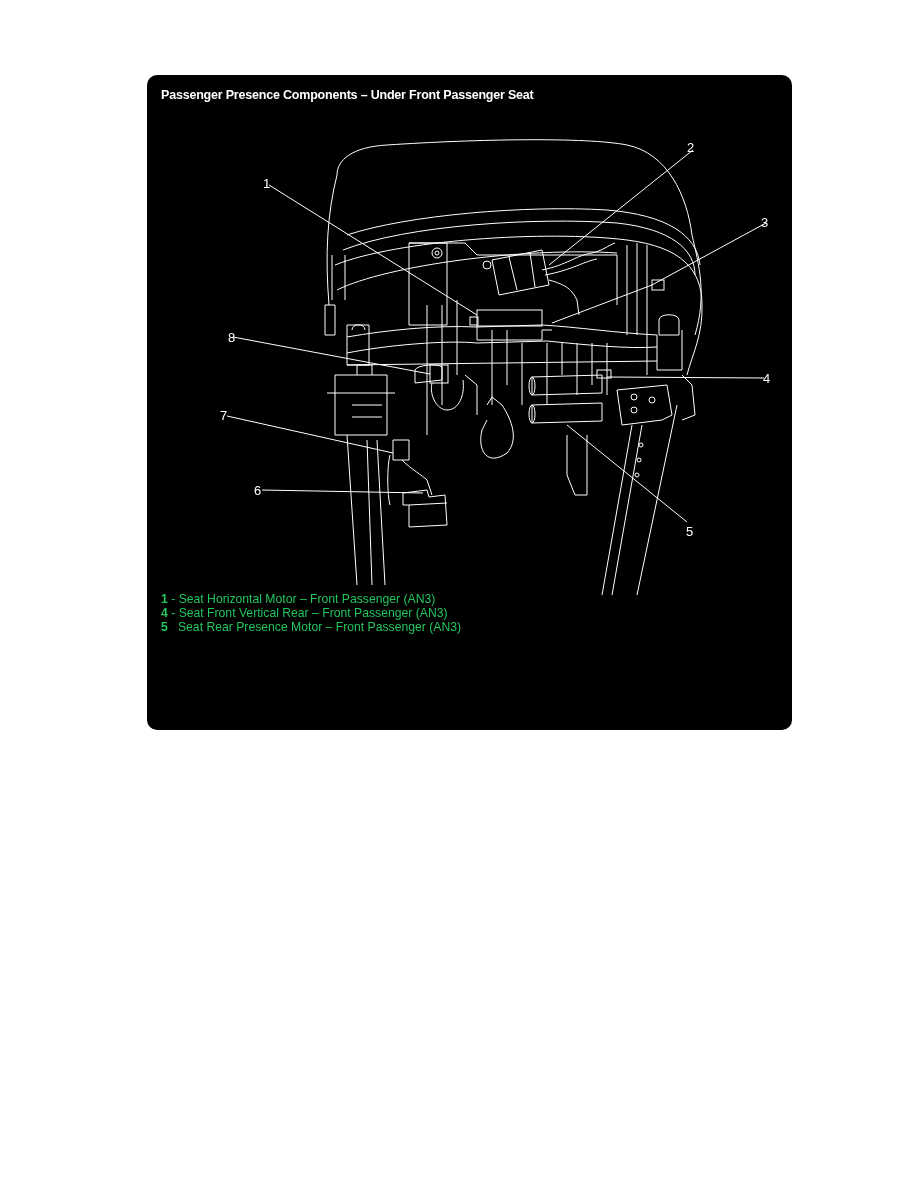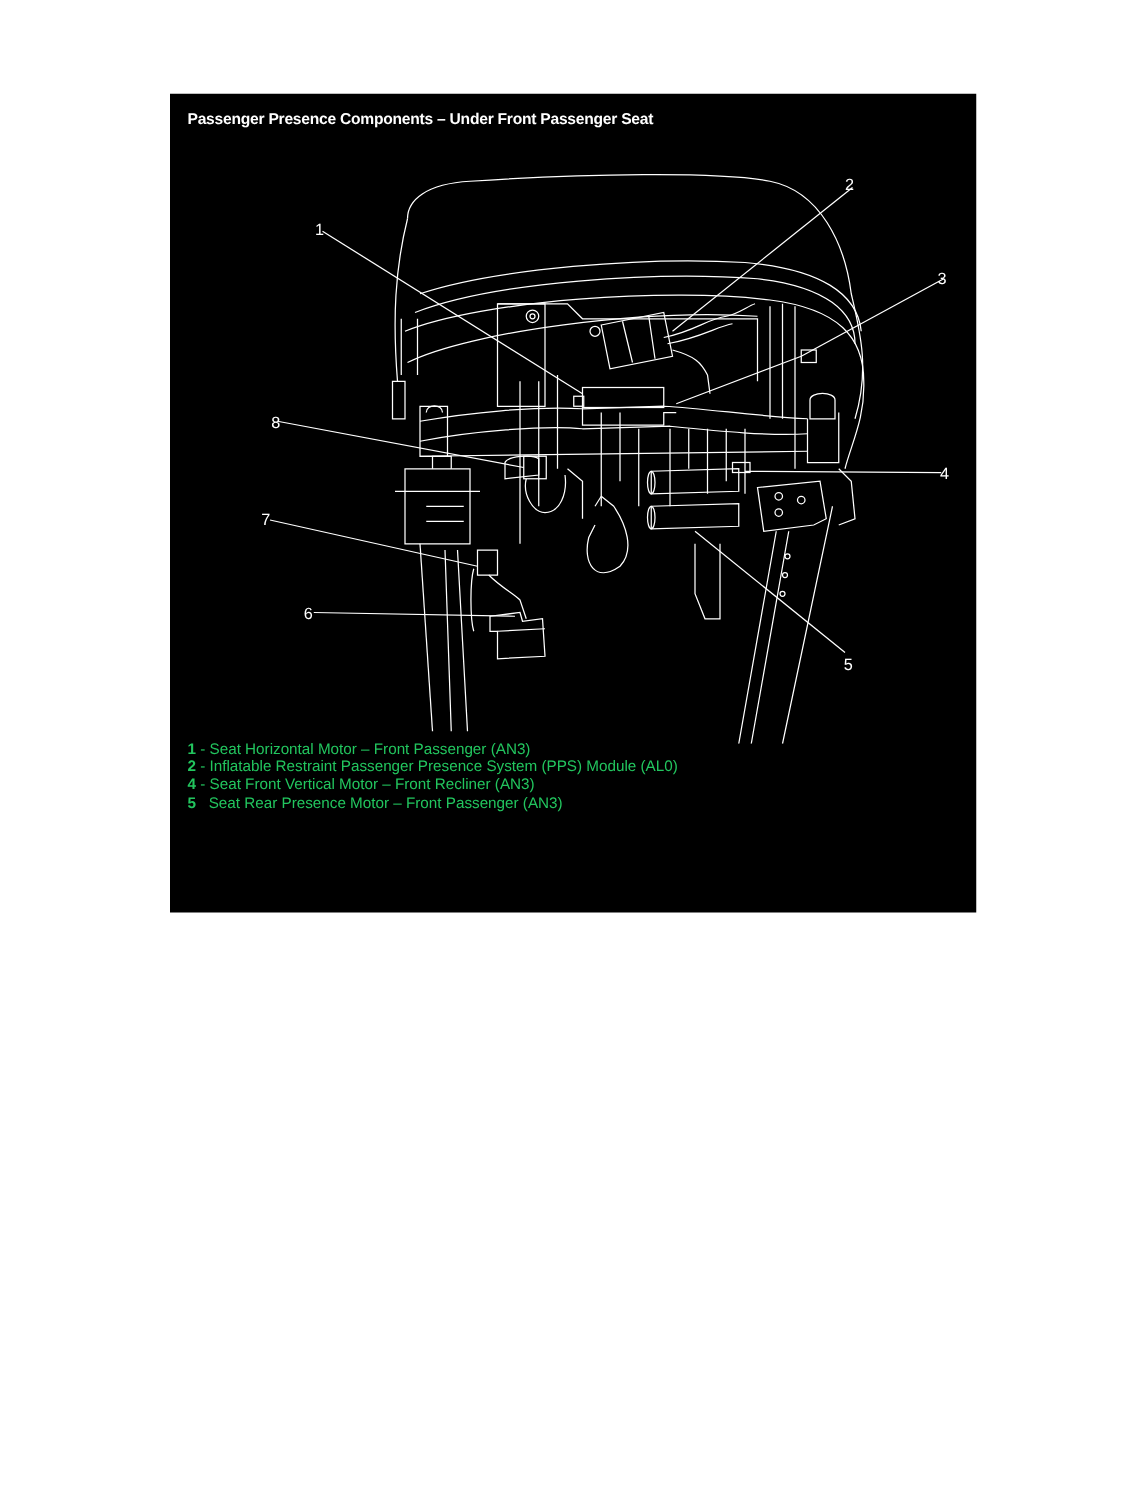--- a/index.html
+++ b/index.html
@@ -1,17 +1,17 @@
 <!DOCTYPE html>
 <html><head>
 <meta charset="utf-8">
 <style>
   html, body { margin:0; padding:0; background:#ffffff; }
   body { width:918px; height:1188px; position:relative; overflow:hidden; font-family:"Liberation Sans", sans-serif; }
-  #panel { position:absolute; left:136px; top:75px; width:645px; height:655px; background:#000000; }
+  #panel { position:absolute; left:147px; top:75px; width:645px; height:655px; background:#000000;border-radius:10px; }
   #title { position:absolute; left:14px; top:13px; color:#ffffff; font-weight:bold; font-size:12.5px; letter-spacing:-0.2px; white-space:nowrap; }
   #drawing { position:absolute; left:0; top:0; }
   #legend { position:absolute; left:14px; top:517px; color:#22c55e; font-size:12.2px; line-height:14.2px; }
   .legend-item { white-space:nowrap; }
   .legend-num { font-weight:bold; }
   .callout { position:absolute; color:#ffffff; font-size:13px; line-height:13px; }
 </style>
 </head>
 <body>
 
@@ -114,17 +114,16 @@
   <div class="callout" style="left:540px;top:66px;">2</div>
   <div class="callout" style="left:614px;top:141px;">3</div>
   <div class="callout" style="left:616px;top:297px;">4</div>
   <div class="callout" style="left:539px;top:450px;">5</div>
   <div class="callout" style="left:107px;top:409px;">6</div>
   <div class="callout" style="left:73px;top:334px;">7</div>
   <div class="callout" style="left:81px;top:256px;">8</div>
 
   <div id="legend">
     <div class="legend-item"><span class="legend-num">1</span><span style="white-space:pre"> - </span><span>Seat Horizontal Motor – Front Passenger (AN3)</span></div>
-    <div class="legend-item"><span class="legend-num">2</span><span style="white-space:pre"> - </span><span>Inflatable Restraint Passenger Presence System (PPS) Module (AL0)</span></div>
-    <div class="legend-item"><span class="legend-num">4</span><span style="white-space:pre"> - </span><span>Seat Front Vertical Motor – Front Recliner (AN3)</span></div>
+    <div class="legend-item"><span class="legend-num">4</span><span style="white-space:pre"> - </span><span>Seat Front Vertical Rear – Front Passenger (AN3)</span></div>
     <div class="legend-item"><span class="legend-num">5</span><span style="white-space:pre">   </span><span>Seat Rear Presence Motor – Front Passenger (AN3)</span></div>
   </div>
 </div>
 
 </body></html>

